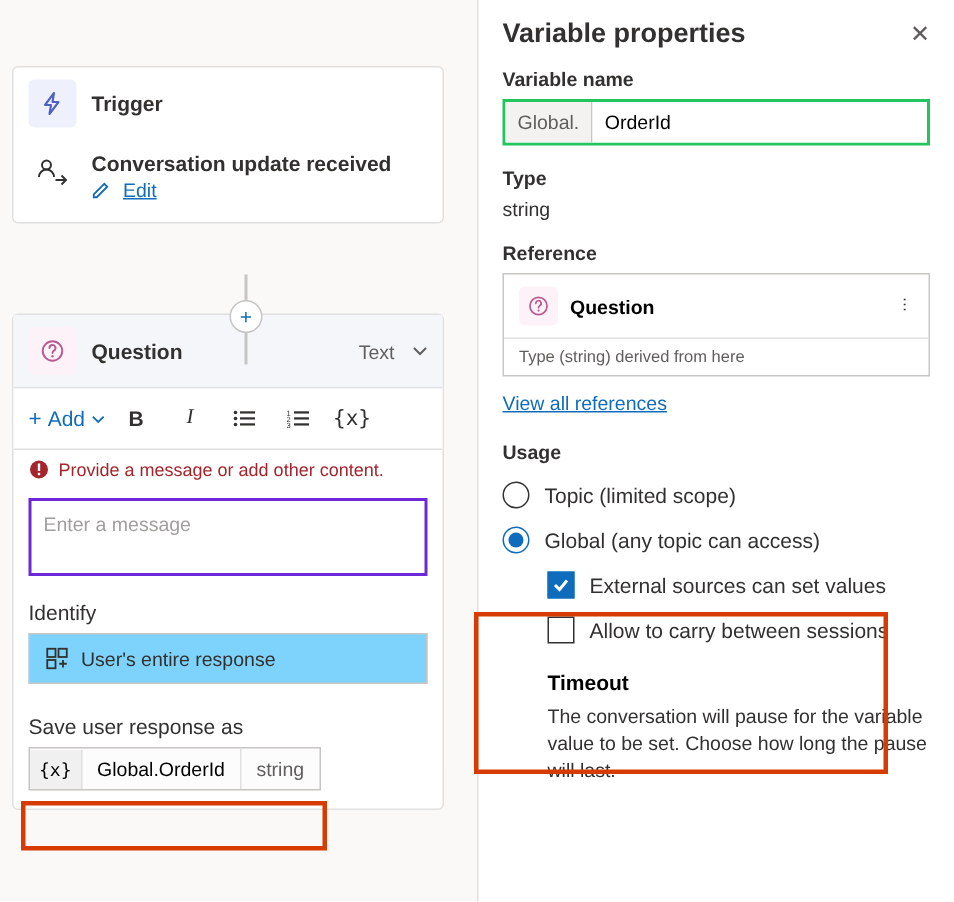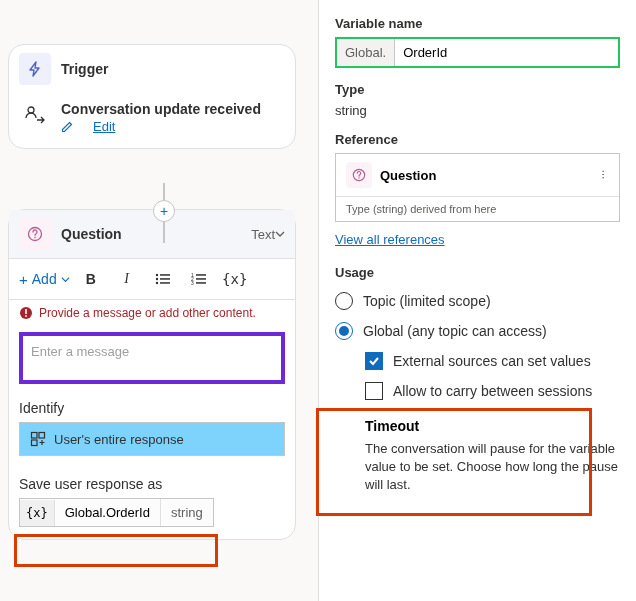--- a/index.html
+++ b/index.html
@@ -17,21 +17,21 @@
       font-size: 14px;
     }
     .canvas {
       width: 310px;
       padding: 8px 0 0 8px;
       position: relative;
     }
     .card {
       background: #fff;
       border: 1px solid #e0e0e0;
-      border-radius: 16px;
+      border-radius: 4px;
       width: 288px;
       margin-bottom: 10px;
       position: relative;
     }
     .card-header {
       display: flex;
       align-items: center;
       padding: 8px 10px;
     }
     .card-header.light {
@@ -69,30 +69,30 @@
     }
     .conv-title {
       font-weight: 600;
       font-size: 14px;
       color: #323130;
       margin-bottom: 2px;
     }
     .edit-link {
       display: flex;
       align-items: center;
-      gap: 20px;
+      gap: 9px;
       color: #0f6cbd;
       font-size: 13px;
       text-decoration: underline;
     }
     .q-header-right {
       margin-left: auto;
       display: flex;
       align-items: center;
-      gap: 0;
+      gap: 12px;
       color: #605e5c;
       font-size: 13px;
     }
     .toolbar {
       display: flex;
       align-items: center;
       gap: 6px;
       padding: 6px 10px;
       border-bottom: 1px solid #e0e0e0;
       background: #fff;
@@ -114,21 +114,21 @@
     .error-row {
       display: flex;
       align-items: center;
       gap: 6px;
       padding: 6px 10px;
       color: #a4262c;
       font-size: 12px;
     }
     .msg-box {
       margin: 6px 10px;
-      border: 4px solid #6d28d9;
+      border: 2px solid #6d28d9;
       min-height: 52px;
       padding: 8px;
       color: #a19f9d;
       font-size: 13px;
       background: #fff;
     }
     .section-label {
       font-weight: 400;
       font-size: 14px;
       padding: 10px 10px 6px 10px;
@@ -485,20 +485,24 @@
     </div>
   </div>
 </div>
 
 <div class="connector"></div>
 <div class="plus-circle">+</div>
 
 <div class="red-box red-box-1"></div>
 
 <div class="panel">
+  <div class="panel-h">
+    <h2>Variable properties</h2>
+    <span class="close-x">✕</span>
+  </div>
 
   <div class="p-label" style="margin-top:4px;">Variable name</div>
   <div class="name-row">
     <div class="name-prefix">Global.</div>
     <input class="name-input" value="OrderId" style="">
   </div>
 
   <div class="p-label">Type</div>
   <div class="p-value">string</div>
 

